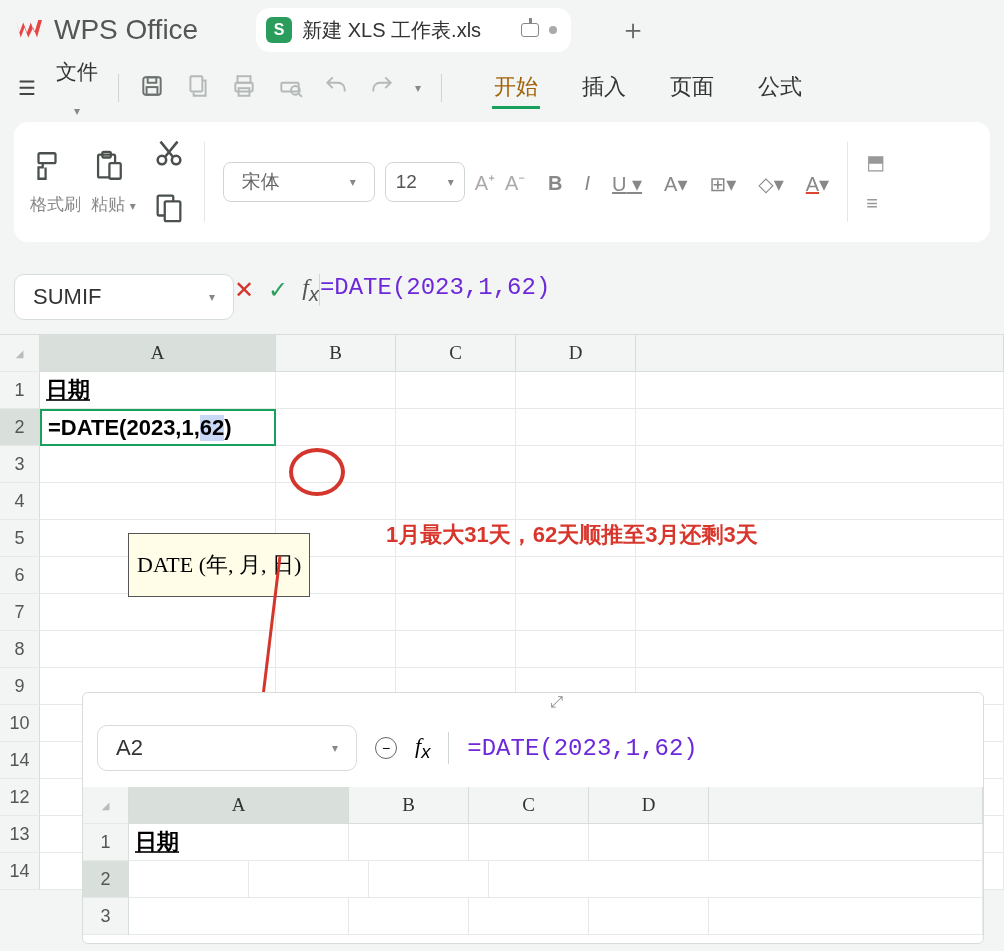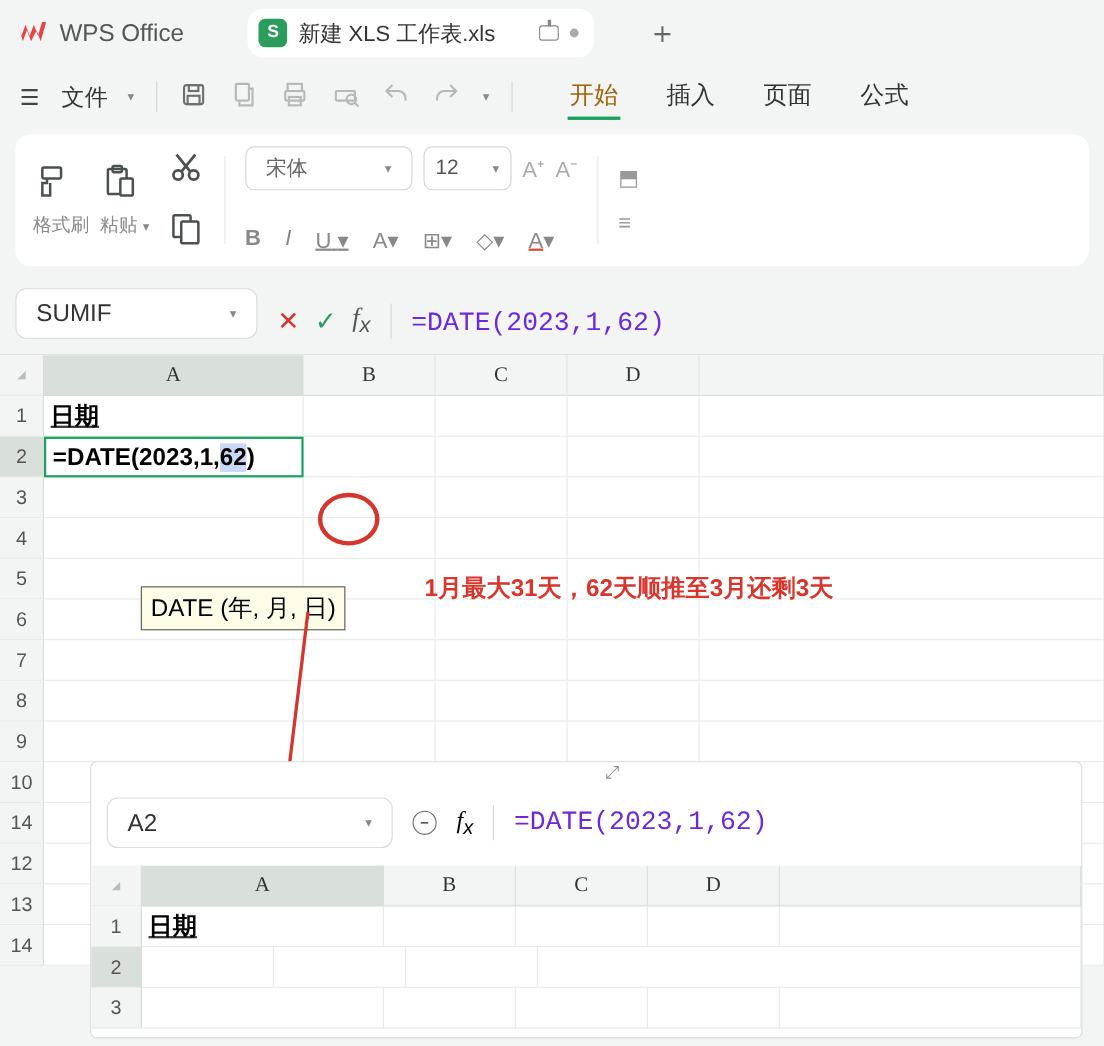--- a/index.html
+++ b/index.html
@@ -1,54 +1,54 @@
 <!DOCTYPE html>
 <html><head>
 <meta charset="utf-8">
 <style>
 * { margin:0; padding:0; box-sizing:border-box; font-family:"Microsoft YaHei","SimSun",sans-serif; }
 body { background:#f2f5f4; width:1004px; height:951px; overflow:hidden; position:relative; }
 
 
 .titlebar { height:60px; display:flex; align-items:center; padding:0 12px; gap:8px; }
 .logo { width:30px; height:30px; color:#e64545; }
-.appname { font-size:22px; color:#555; margin-left:4px; }
+.appname { font-size:28px; color:#555; margin-left:4px; }
 .tab { background:#fff; border-radius:14px; height:44px; display:flex; align-items:center; padding:0 14px 0 10px; margin-left:50px; gap:10px; }
 .tab-icon { width:26px; height:26px; background:#2a9d5c; color:#fff; border-radius:6px; display:flex; align-items:center; justify-content:center; font-size:16px; font-weight:bold; }
 .tabname { font-size:20px; color:#333; }
 .tab-ctrl { width:18px; height:14px; border:1.5px solid #888; border-radius:3px; margin-left:30px; position:relative; }
 .tab-ctrl::after { content:""; position:absolute; width:3px; height:6px; background:#888; top:-6px; left:7px; }
 .tab-dot { width:8px; height:8px; border-radius:50%; background:#aaa; }
 .newtab { margin-left:40px; font-size:28px; color:#666; }
 
 
 .menurow { height:56px; display:flex; align-items:center; padding:0 18px; gap:20px; }
 .menurow .hamb { font-size:20px; color:#444; }
-.menurow .file { font-size:21px; color:#333; display:flex; align-items:center; gap:18px; }
+.menurow .file { font-size:21px; color:#333; display:flex; align-items:center; gap:18px;flex-direction:column; }
 .menurow .sep { width:1px; height:28px; background:#cfd6d2; }
 .menurow .mbtn { color:#6b726e; }
 .menurow .mbtn svg { width:26px; height:26px; }
 .menurow .mbtn.dis { opacity:0.45; }
 .menurow .tabs { display:flex; gap:40px; margin-left:30px; }
 .menurow .mtab { font-size:22px; color:#333; padding:4px 2px; }
 .menurow .mtab.active { color:#a16207; border-bottom:3px solid #17a05e; font-weight:500; }
 
 
 .ribbon { margin:6px 14px 0 14px; background:#fff; border-radius:14px; height:120px; display:flex; align-items:center; padding:0 16px; gap:10px; }
 .rgrp { display:flex; flex-direction:column; gap:6px; }
 .ricon svg { width:34px; height:34px; color:#4a504c; }
 .rlbl { font-size:17px; color:#888; }
 .rsep { width:1px; height:80px; background:#e3e8e5; margin:0 8px; }
 .fsel { height:40px; border:1px solid #cfd6d2; border-radius:8px; padding:0 18px; display:flex; align-items:center; font-size:19px; color:#666; gap:70px; }
 .fsz { width:80px; height:40px; border:1px solid #cfd6d2; border-radius:8px; display:flex; align-items:center; justify-content:space-between; padding:0 10px; font-size:19px; color:#555; }
 .fmt-row { display:flex; gap:22px; margin-top:10px; }
 .fmt-row span { font-size:20px; color:#888; }
 
 
-.nbarea { margin:20px 14px 0 14px; display:flex; align-items:flex-end; gap:18px; }
+.nbarea { margin:32px 14px 0 14px; display:flex; align-items:flex-start; gap:0; }
 .namebox { width:220px; height:46px; background:#fff; border:1px solid #d7ddd9; border-radius:10px; display:flex; align-items:center; justify-content:space-between; padding:0 18px; font-size:22px; color:#333; font-family:"SimSun",serif; }
 .fxctl { display:flex; align-items:center; gap:14px; font-size:24px; }
 .fxctl .x { color:#d4362e; }
 .fxctl .ck { color:#2a9d5c; }
 .fxctl .fx { font-style:italic; font-family:serif; color:#555; }
 .fbarsep { width:1px; height:32px; background:#cfd6d2; }
 .ftext { font-family:Liberation Mono, monospace; font-size:24px; color:#6d28d9; }
 
 
 .sheet { margin-top:14px; background:#fff; border-top:1px solid #d7ddd9; }
@@ -57,21 +57,21 @@
 .row.hdr .rownum::before { content:"◢"; color:#bbb; font-size:10px; }
 .colhdr { background:#f2f5f4; border-right:1px solid #d7ddd9; border-bottom:1px solid #d7ddd9; display:flex; align-items:center; justify-content:center; font-size:19px; color:#333; font-family:"SimSun",serif; }
 .colA { width:236px; } .colB { width:120px; } .colC { width:120px; } .colD { width:120px; } .colRest { flex:1; }
 .cell { border-right:1px solid #e6eae7; border-bottom:1px solid #e6eae7; display:flex; align-items:center; padding:0 6px; font-size:22px; font-family:"SimSun",serif; }
 .colA.active-hdr, .row2 .rownum { background:#d9e0dc; }
 .cellA1 { font-weight:700; text-decoration:underline; text-decoration-color:#333; }
 .cellA2 { border:2.5px solid #17a05e; position:relative; }
 .cellA2 .hl { background:#c9d8f5; }
 
 
-.tt { position:absolute; left:128px; top:533px; background:#fffde7; border:1px solid #555; padding:4px 8px; font-family:Liberation Sans, sans-serif; font-size:22px;text-align:center; }
+.tt { position:absolute; left:128px; top:533px; background:#fffde7; border:1px solid #555; padding:16px 8px; font-family:Liberation Serif, serif; font-size:22px;text-align:center; }
 
 
 .redcirc { position:absolute; left:289px; top:448px; width:56px; height:48px; border:4px solid #d4362e; border-radius:50%; }
 .redtext { position:absolute; left:386px; top:520px; color:#d8362c; font-size:22px; font-weight:bold; }
 .arrow-svg { position:absolute; left:190px; top:556px; pointer-events:none; }
 
 
 .mini { position:absolute; left:82px; top:692px; right:20px; background:#fff; border:1px solid #d7ddd9; border-radius:6px; padding-bottom:8px; }
 .mini-top { height:22px; display:flex; justify-content:flex-end; padding-right:420px; color:#888; font-size:16px; }
 .mini-nb { display:flex; align-items:center; gap:18px; padding:10px 14px; }
@@ -168,21 +168,21 @@
           <circle cx="7" cy="17" r="3"></circle>
           <circle cx="17" cy="17" r="3"></circle>
           <path d="M9 15 L18 4 M15 15 L6 4"></path>
         </svg></span>
     <span class="ricon"><svg viewBox="0 0 24 24" fill="none" stroke="currentColor" stroke-width="1.6">
           <rect x="4" y="4" width="11" height="14" rx="1"></rect>
           <rect x="9" y="8" width="11" height="14" rx="1" fill="#fff"></rect>
         </svg></span>
   </div>
   <span class="rsep"></span>
-  <div style="display:flex;flex-direction:column;gap:23px">
+  <div style="display:flex;gap:23px">
     <div style="display:flex;gap:10px;align-items:center">
       <div class="fsel">
           <span>宋体</span>
           <span class="chev">▾</span>
         </div>
       <div class="fsz">
           <span>12</span>
           <span class="chev">▾</span>
         </div>
       <span style="font-size:20px;color:#aaa">A⁺</span>

